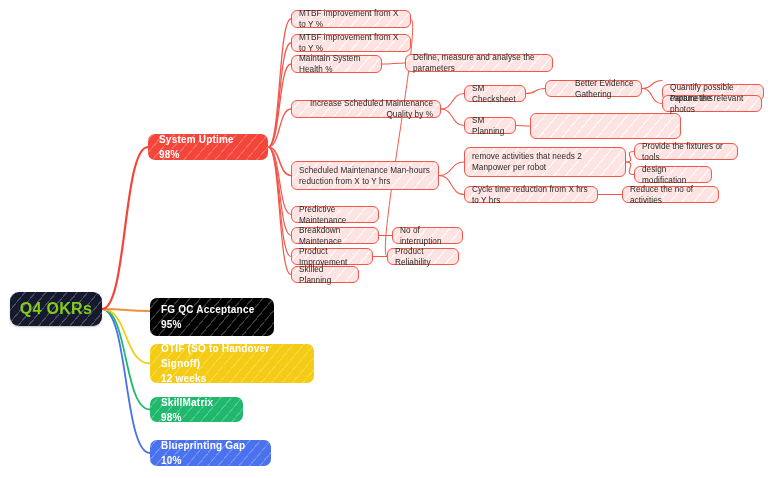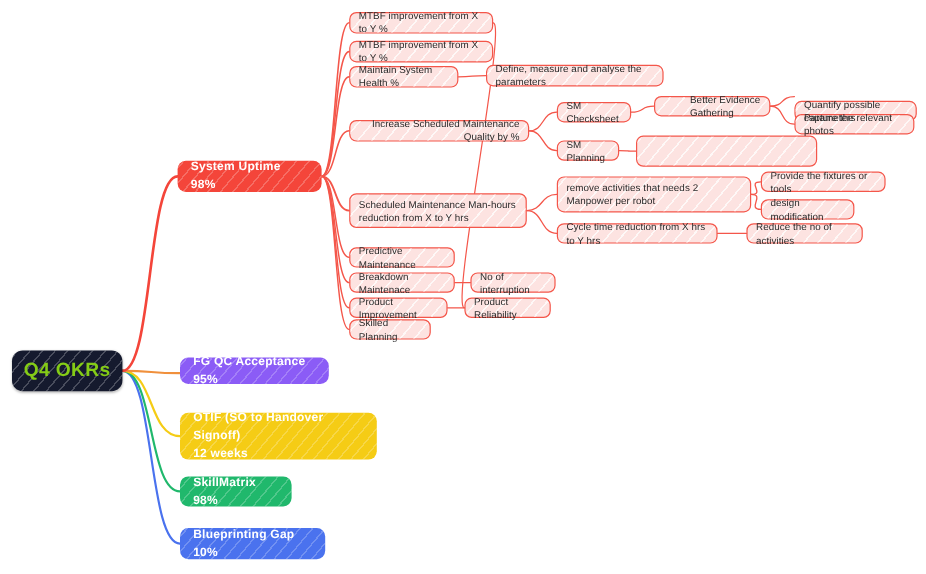--- a/index.html
+++ b/index.html
@@ -140,19 +140,19 @@
       <div class="node l2" style="left: 634px; top: 143px; width: 104px; height: 17px;"><span class="hatch"></span><span class="lbl">Provide the fixtures or tools</span></div>
       <div class="node l2" style="left: 634px; top: 166px; width: 78px; height: 17px;"><span class="hatch"></span><span class="lbl">design modification</span></div>
       <div class="node l2" style="left: 464px; top: 186px; width: 134px; height: 17px;"><span class="hatch"></span><span class="lbl">Cycle time reduction from X hrs to Y hrs</span></div>
       <div class="node l2" style="left: 622px; top: 186px; width: 97px; height: 17px;"><span class="hatch"></span><span class="lbl">Reduce the no of activities</span></div>
       <div class="node l2" style="left: 291px; top: 206px; width: 88px; height: 17px;"><span class="hatch"></span><span class="lbl">Predictive Maintenance</span></div>
       <div class="node l2" style="left: 291px; top: 227px; width: 88px; height: 17px;"><span class="hatch"></span><span class="lbl">Breakdown Maintenace</span></div>
       <div class="node l2" style="left: 392px; top: 227px; width: 71px; height: 17px;"><span class="hatch"></span><span class="lbl">No of interruption</span></div>
       <div class="node l2" style="left: 291px; top: 248px; width: 82px; height: 17px;"><span class="hatch"></span><span class="lbl">Product Improvement</span></div>
       <div class="node l2" style="left: 387px; top: 248px; width: 72px; height: 17px;"><span class="hatch"></span><span class="lbl">Product Reliability</span></div>
       <div class="node l2" style="left: 291px; top: 266px; width: 68px; height: 17px;"><span class="hatch"></span><span class="lbl">Skilled Planning</span></div>
-      <div class="node l1" style="background: #8b5cf6; left: 150px; top: 298px; width: 124px; height: 22px;"><span class="hatch"></span><span class="lbl">FG QC Acceptance 95%</span></div>
+      <div class="node l1" style="background: #000000; left: 150px; top: 298px; width: 124px; height: 38px;"><span class="hatch"></span><span class="lbl">FG QC Acceptance 95%</span></div>
       <div class="node l1" style="background: rgb(245, 204, 21); left: 150px; top: 344px; width: 164px; height: 39px;"><span class="hatch"></span><span class="lbl">OTIF (SO to Handover Signoff)
 12 weeks</span></div>
       <div class="node l1" style="background: rgb(32, 184, 108); left: 150px; top: 397px; width: 93px; height: 25px;"><span class="hatch"></span><span class="lbl">SkillMatrix 98%</span></div>
       <div class="node l1" style="background: rgb(74, 114, 238); left: 150px; top: 440px; width: 121px; height: 26px;"><span class="hatch"></span><span class="lbl">Blueprinting Gap 10%</span></div>
     </div>
 </div>
 
 </body></html>

